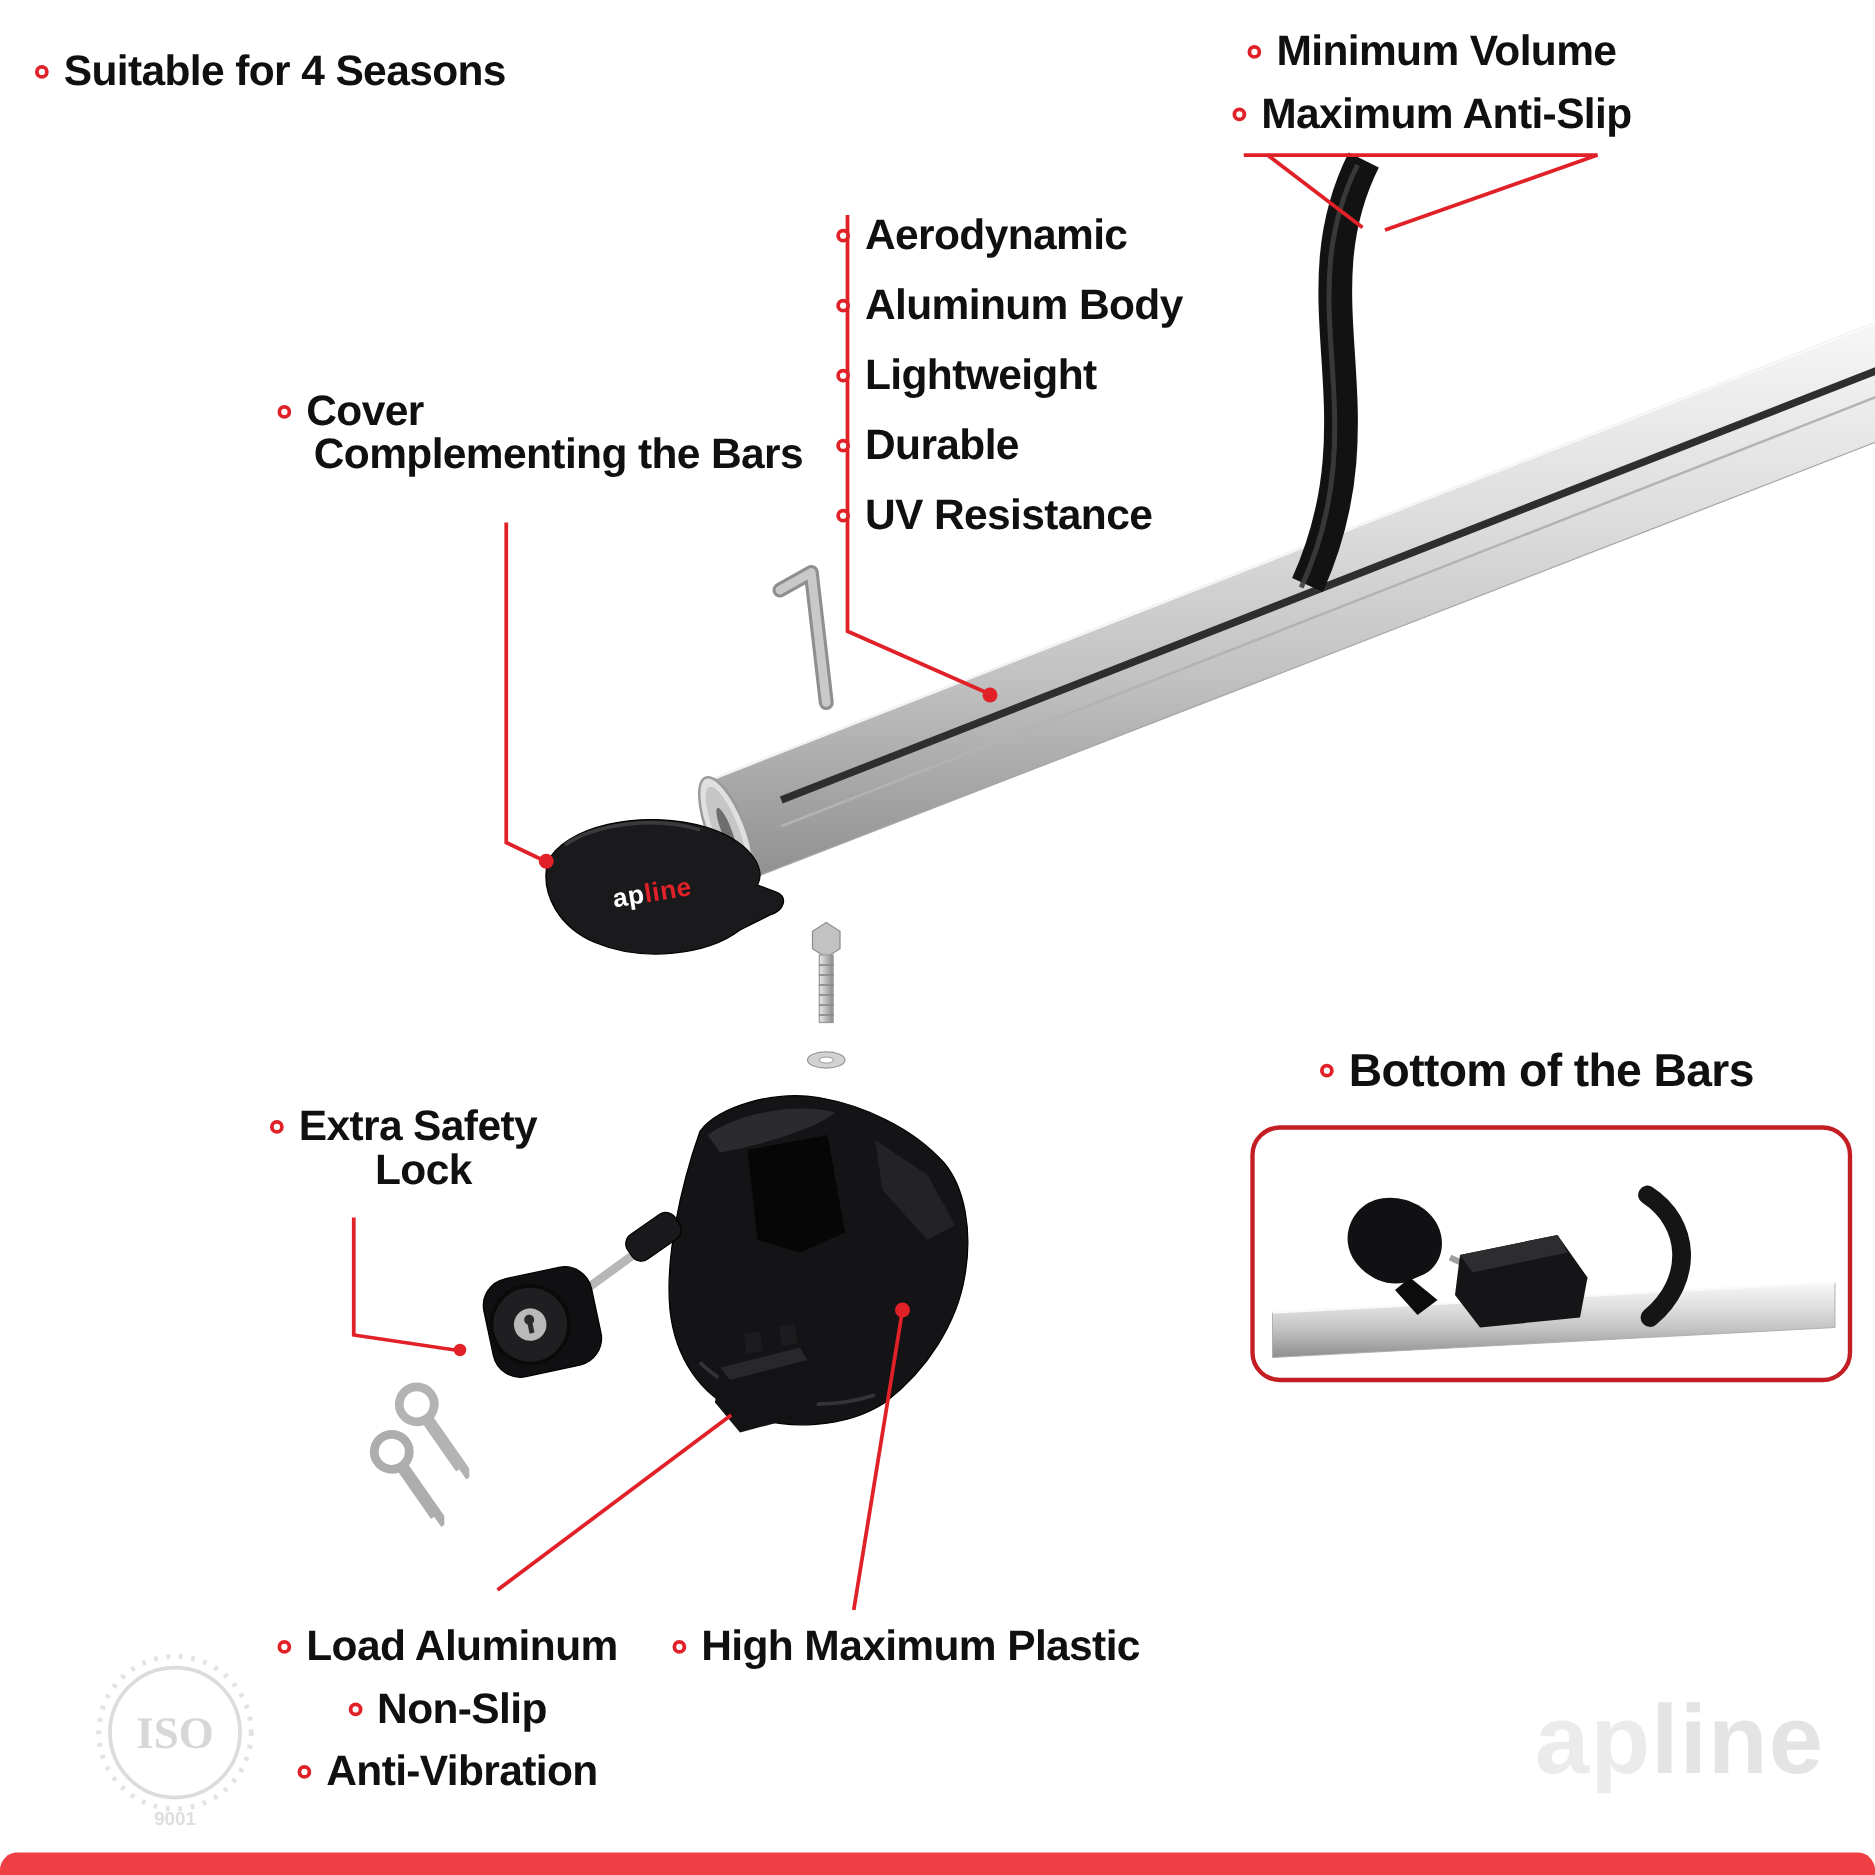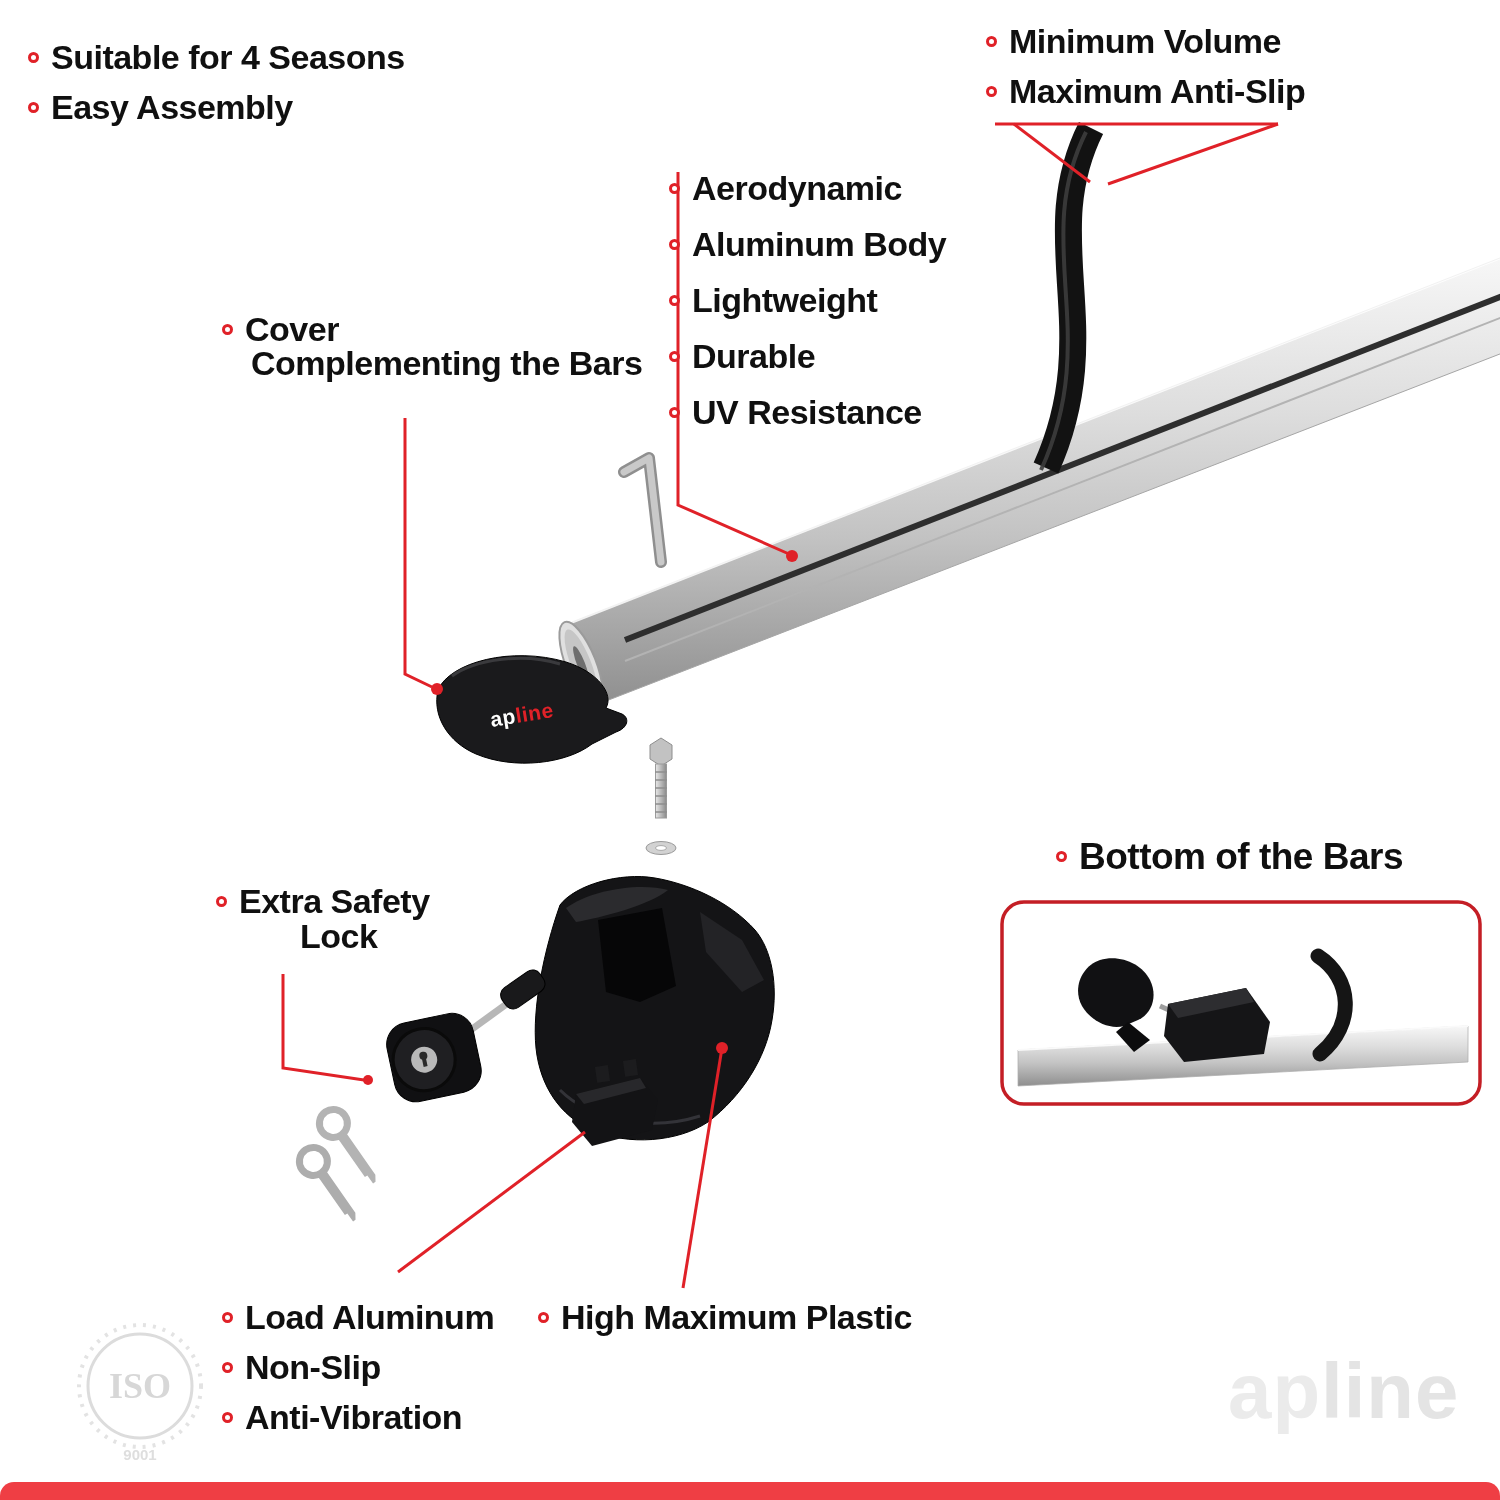--- a/index.html
+++ b/index.html
@@ -11,21 +11,21 @@
   *{margin:0;padding:0;box-sizing:border-box;}
   body{background:#fff;}
   .canvas{
     position:relative;width:1500px;height:1500px;background:#ffffff;overflow:hidden;
     font-family:"Liberation Sans",sans-serif;color:var(--text);
   }
   .art{position:absolute;left:0;top:0;width:1500px;height:1500px;}
   .lbl-group{position:absolute;display:flex;flex-direction:column;}
   .row{display:flex;align-items:center;gap:12px;font-weight:700;font-size:34px;letter-spacing:-0.5px;white-space:nowrap;line-height:1;}
   .ring{flex:0 0 auto;width:11px;height:11px;border:3.5px solid var(--accent);border-radius:50%;background:#fff;}
-  .gap14{gap:16px;}
+  .gap14{gap:16px;align-items:center;}
   .feat-row{height:56px;}
   .indent{padding-left:29px;align-items:center;}
   .indent-center{padding-left:84px;}
   .cover-logo{
     position:absolute;left:490px;top:704px;transform:rotate(-9deg);
     font-size:21px;font-weight:700;letter-spacing:0.5px;line-height:1;
   }
   .cover-logo .p1{color:#ffffff;}
   .cover-logo .p2{color:var(--accent);}
   .brand-watermark{
@@ -177,24 +177,20 @@
       <text x="140" y="1398" text-anchor="middle" font-family="Liberation Serif, serif" font-weight="700" font-size="36" fill="#d7d7d7">ISO</text>
       <text x="140" y="1460" text-anchor="middle" font-family="Liberation Sans, sans-serif" font-weight="700" font-size="15" fill="#dedede">9001</text>
     </g>
   </svg>
 
   <div class="lbl-group gap14" style="left:28px;top:40px;">
     <div class="row">
       <span class="ring"></span>
       <span>Suitable for 4 Seasons</span>
     </div>
-    <div class="row">
-      <span class="ring"></span>
-      <span>Easy Assembly</span>
-    </div>
   </div>
 
   <div class="lbl-group" style="left:669px;top:160px;">
     <div class="row feat-row">
       <span class="ring"></span>
       <span>Aerodynamic</span>
     </div>
     <div class="row feat-row">
       <span class="ring"></span>
       <span>Aluminum Body</span>

